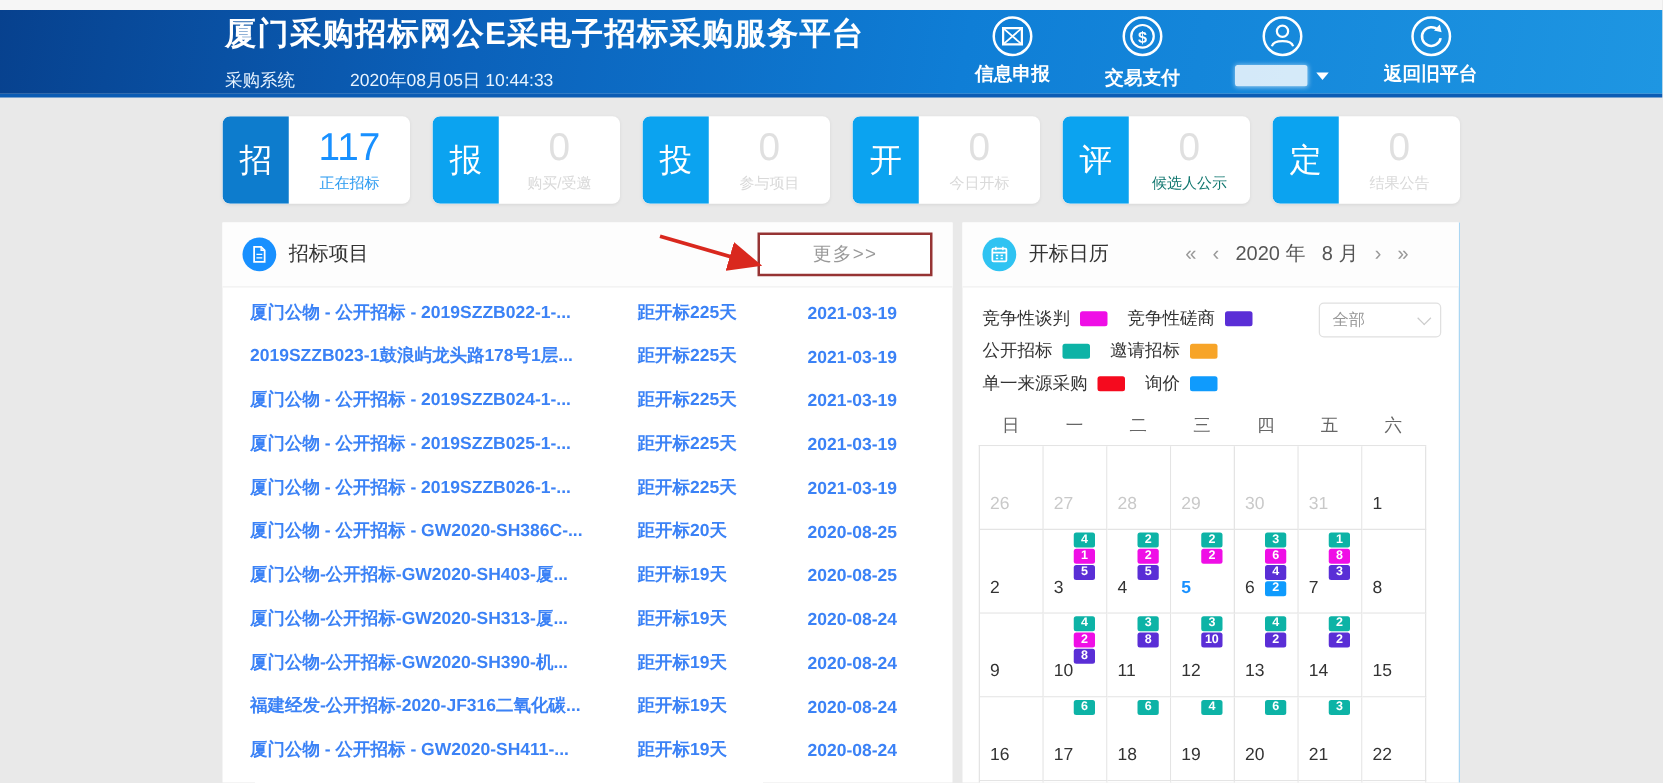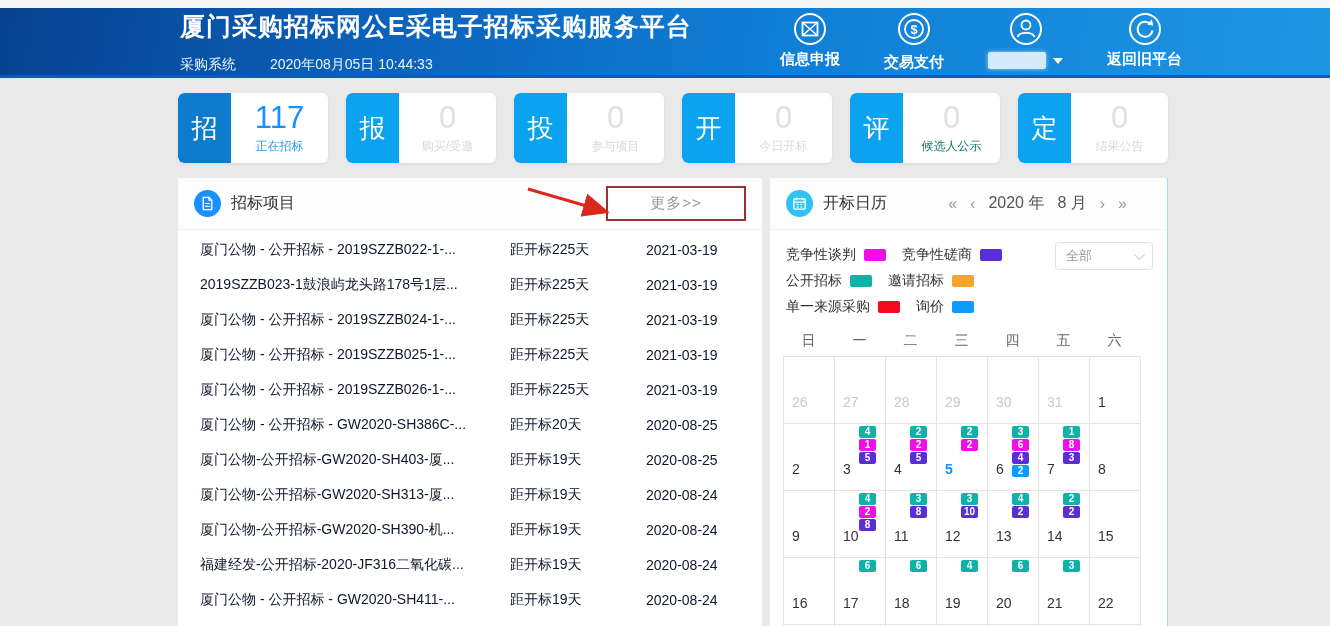--- a/index.html
+++ b/index.html
@@ -7,21 +7,21 @@
   body { position:relative; background:#e9e9e9; font-family:"Liberation Sans", sans-serif; }
 
   .topstrip { height:8px; background:#f6f6f6; }
   .banner {
     height:70px; display:flex; align-items:center; padding-left:180px;
     background:linear-gradient(100deg,#07418e 0%,#0b61ba 28%,#0f7ed6 58%,#1e96e2 100%);
     border-bottom:3px solid #0b5cb4;
   }
   .title-block { color:#fff; }
   .banner-title { font-size:25px; font-weight:bold; letter-spacing:1px; }
-  .banner-sub { margin-top:13px; font-size:14px; color:#e8f4ff; display:flex; gap:34px; align-items:baseline; }
+  .banner-sub { margin-top:13px; font-size:14px; color:#e8f4ff; display:flex; gap:44px; align-items:baseline; }
   .actions { margin-left:auto; margin-right:148px; display:flex; gap:44px; }
   .action { display:flex; flex-direction:column; align-items:center; cursor:pointer; }
   .action svg { display:block; }
   .action-label { margin-top:3px; font-size:15px; font-weight:bold; color:#fff; white-space:nowrap; }
   .user-line { margin-top:5px; display:flex; align-items:center; gap:7px; }
   .blurbox { width:58px; height:17px; background:rgba(255,255,255,.82); border-radius:2px; box-shadow:0 0 4px rgba(255,255,255,.6); }
   .caret { width:0; height:0; border-left:5px solid transparent; border-right:5px solid transparent; border-top:6px solid #fff; }
 
   .stats { position:absolute; left:178px; top:93px; width:990px; display:flex; gap:18px; }
   .stat-card { flex:1; height:70px; background:#fff; border-radius:6px; display:flex; overflow:hidden; box-shadow:0 1px 3px rgba(0,0,0,.07); cursor:pointer; }
@@ -34,21 +34,21 @@
   .panel { background:#fff; }
   .panel-left { width:584px; }
   .panel-right { width:398px; border-right:1px solid #abd6f2; }
   .panel-head { height:52px; display:flex; align-items:center; padding:0 16px; border-bottom:1px solid #f0f0f0; background:#fdfdfd; }
   .head-icon { width:27px; height:27px; border-radius:50%; display:flex; align-items:center; justify-content:center; flex:0 0 auto; }
   .head-title { font-size:16px; color:#333; margin-left:10px; }
 
   .more-btn { margin-left:auto; width:140px; height:35px; border:2px solid #963434; background:#fff; color:#999; font-size:15px; letter-spacing:1px; display:flex; align-items:center; justify-content:center; cursor:pointer; }
 
   .proj-list { padding-top:2px; }
-  .proj-row { height:35px; display:flex; align-items:center; padding:0 8px 0 22px; font-size:14px; color:#0f172a; cursor:pointer; }
+  .proj-row { height:35px; display:flex; align-items:center; padding:0 8px 0 22px; font-size:14px; color:#3b82f6; cursor:pointer;font-weight:bold; }
   .proj-name { width:310px; white-space:nowrap; overflow:hidden; }
   .proj-count { width:136px; }
   .proj-date { width:90px; }
 
   .cal-nav { margin-left:auto; margin-right:24px; display:flex; align-items:center; gap:13px; color:#999; font-size:16px; }
   .cal-nav span { cursor:pointer; }
   .cal-ym { color:#555; cursor:default !important; }
 
   .legend-wrap { position:relative; padding:12px 16px 4px; }
   .legend-row { height:26px; display:flex; align-items:center; font-size:14px; color:#333; }

